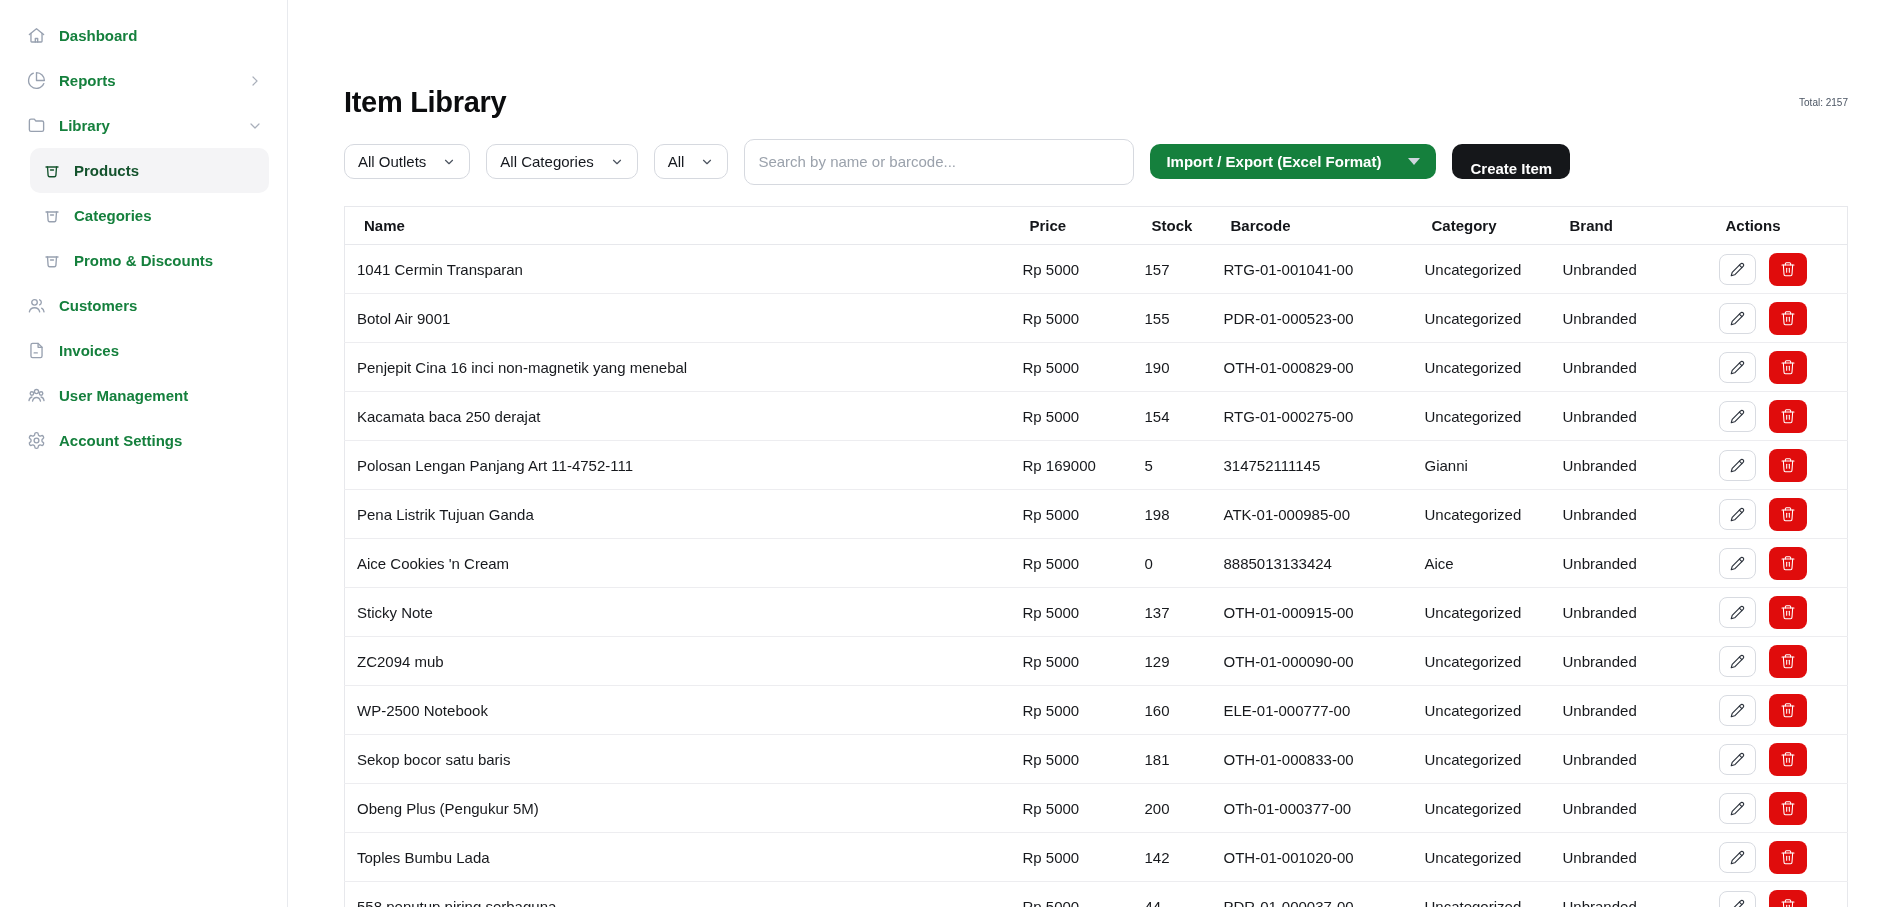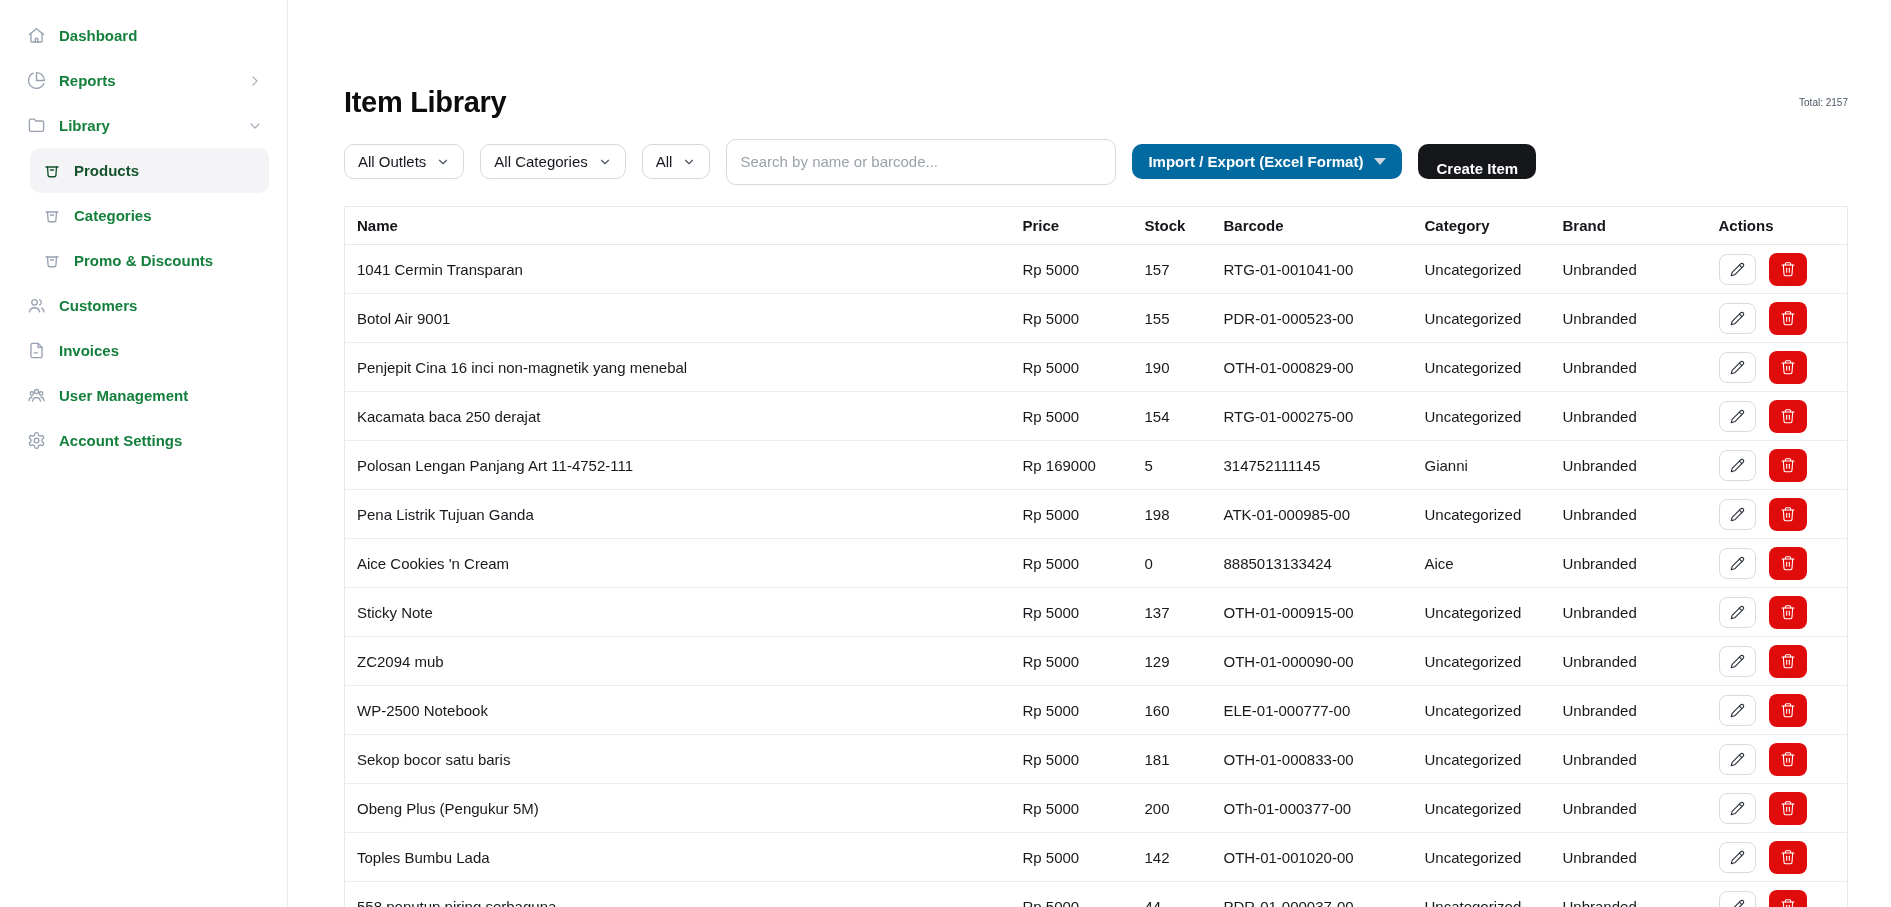--- a/index.html
+++ b/index.html
@@ -23,40 +23,40 @@
   .sub-item.active .nic,.sub-item.active .nlabel{color:#14532d}
 
   
   .main{flex:1;box-sizing:border-box;padding:0 44px 0 56px}
   .head-row{margin-top:85px;height:34px;display:flex;align-items:center;justify-content:space-between}
   h1{margin:0;font-size:29px;font-weight:700;color:#0b0c0e;letter-spacing:-.3px}
   .total{font-size:10px;color:#4b5563}
 
   .filter-row{margin-top:25px;height:35px;display:flex;align-items:center;gap:16px}
   .chip{height:35px;box-sizing:border-box;border:1px solid #d6d9df;border-radius:10px;background:#fff;
-        display:inline-flex;align-items:center;gap:10px;padding:0 13px;
+        display:inline-flex;align-items:center;gap:16px;padding:0 13px;
         font-size:15px;font-weight:500;color:#15181e;font-family:inherit;cursor:pointer}
   .chip .cchev{width:14px;height:14px;color:#4b535f;display:inline-flex}
   .chip .cchev svg{width:14px;height:14px}
   .search{width:390px;height:46px;box-sizing:border-box;border:1px solid #d6d9df;border-radius:10px;
           padding:0 13px;font-size:15px;font-family:inherit;color:#15181e;outline:none}
   .search::placeholder{color:#9ba2ac}
-  .btn-import{height:35px;border:none;border-radius:10px;background:#0369a1;color:#fff;
-              display:inline-flex;align-items:center;gap:11px;padding:0 16px;
+  .btn-import{height:35px;border:none;border-radius:10px;background:#15803d;color:#fff;
+              display:inline-flex;align-items:center;gap:27px;padding:0 16px;
               font-size:15px;font-weight:600;font-family:inherit;cursor:pointer}
   .caret{width:0;height:0;border-left:6px solid transparent;border-right:6px solid transparent;
          border-top:7px solid #cfd6df}
   .btn-create{height:35px;border:none;border-radius:10px;background:#15171a;color:#fff;
               padding:16px 18px;font-size:15px;font-weight:600;font-family:inherit;cursor:pointer}
 
   
   table{margin-top:27px;width:100%;border-collapse:collapse;table-layout:fixed;
         border:1px solid #e7e8ec}
   th{height:38px;box-sizing:border-box;text-align:left;font-size:15px;font-weight:600;color:#14161a;
-     padding:0 8px 0 12px;border-bottom:1px solid #e7e8ec;white-space:nowrap}
+     padding:0 8px 0 19px;border-bottom:1px solid #e7e8ec;white-space:nowrap}
   td{height:49px;box-sizing:border-box;font-size:15px;color:#17191d;
      padding:0 8px 0 12px;border-bottom:1px solid #ededf0;white-space:nowrap;overflow:hidden}
   .btn-edit{width:37px;height:31px;box-sizing:border-box;border:1px solid #d8dbe1;background:#fff;
             border-radius:8px;display:inline-flex;align-items:center;justify-content:center;
             margin-right:9px;cursor:pointer;vertical-align:middle;color:#2b313b}
   .btn-edit svg{width:15px;height:15px}
   .btn-del{width:38px;height:33px;border:none;background:#e00c0c;border-radius:8px;
            display:inline-flex;align-items:center;justify-content:center;cursor:pointer;
            vertical-align:middle;color:#fff}
   .btn-del svg{width:16px;height:16px}

